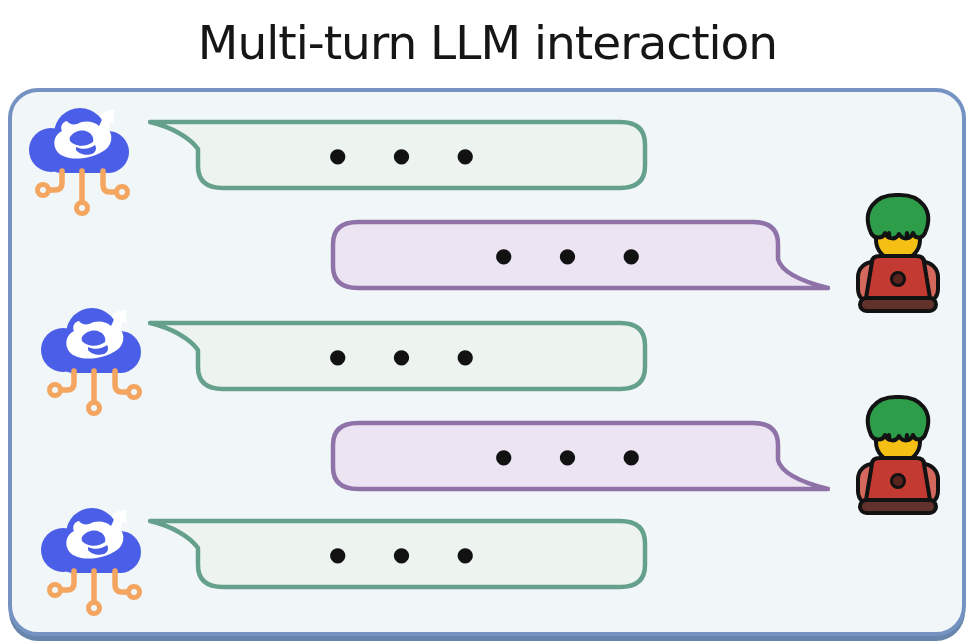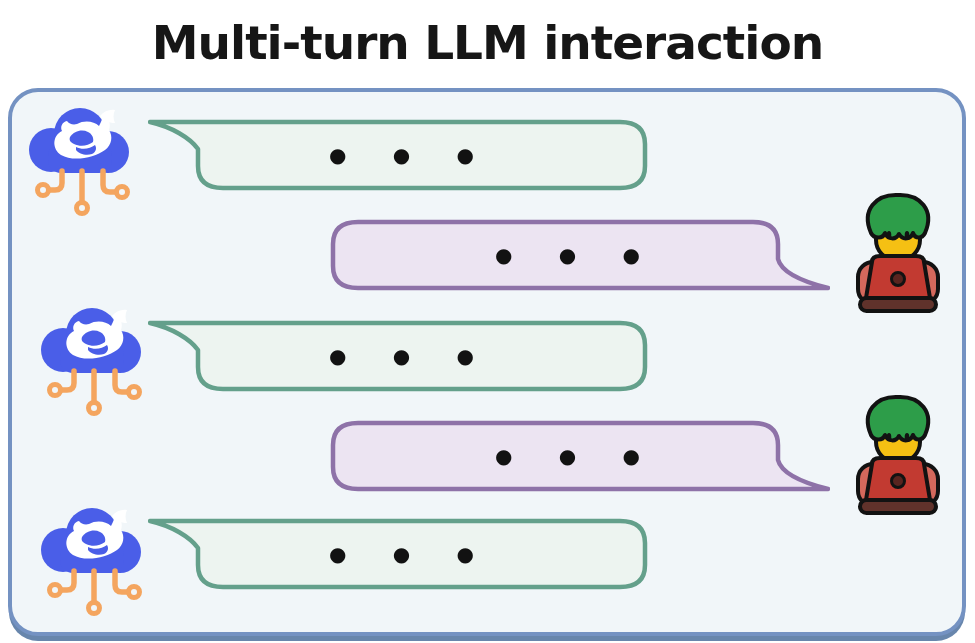--- a/index.html
+++ b/index.html
@@ -3,21 +3,21 @@
 <meta charset="utf-8">
 <style>
   html,body{margin:0;padding:0;background:#ffffff;}
   body{
     width:975px;height:643px;position:relative;overflow:hidden;
     font-family:"DejaVu Sans","Liberation Sans",sans-serif;
   }
   .title{
     position:absolute;top:0;left:0;width:975px;height:84px;
     display:flex;align-items:center;justify-content:center;
-    font-size:47px;font-weight:700;letter-spacing:-1px;color:#161616;
+    font-size:47px;font-weight:400;letter-spacing:-1px;color:#161616;
   }
   .panel{
     position:absolute;left:8px;top:88px;width:950px;height:540px;
     background:#f1f6f9;border:4px solid #7492c2;border-radius:30px;
     box-shadow:0 6px 0 -1px #6886ac;
   }
   .abs{position:absolute;}
   .bubble{position:absolute;width:500px;height:72px;}
   .bubble svg{position:absolute;left:0;top:0;width:100%;height:100%;}
   .dots{

